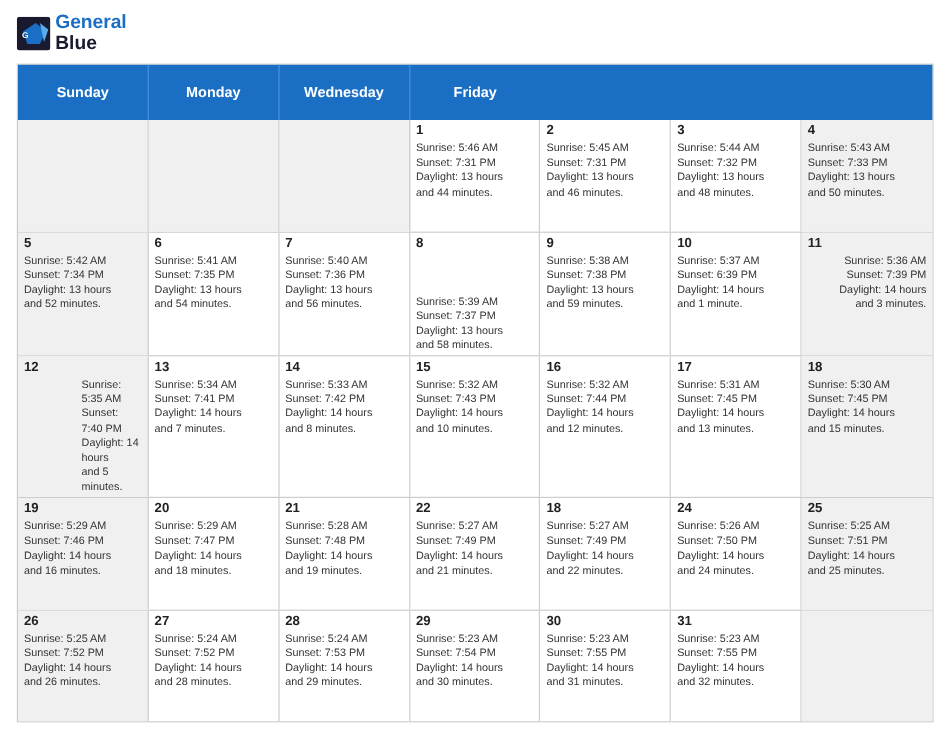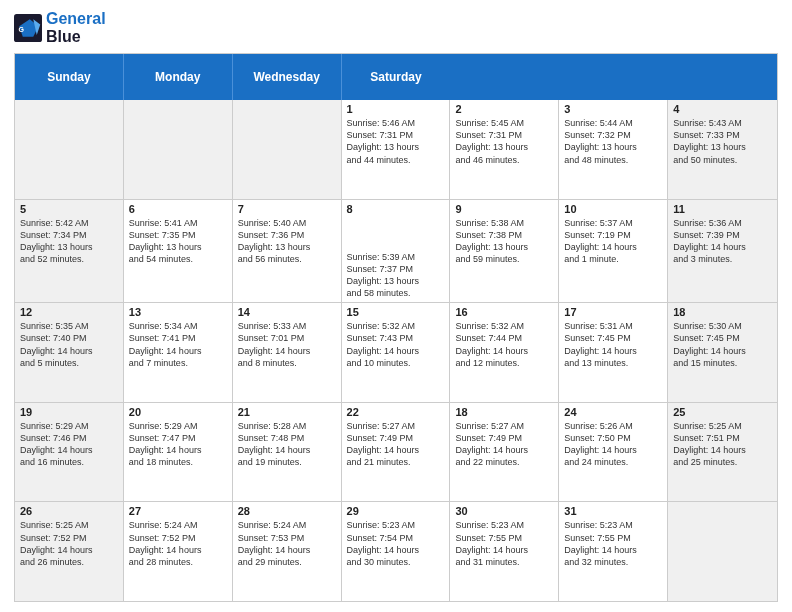--- a/index.html
+++ b/index.html
@@ -119,21 +119,21 @@
       <div class="main-title"></div>
       <div class="subtitle"></div>
     </div>
   </div>
 
   <div class="calendar">
     <div class="calendar-header">
     <div class="col-header">Sunday</div>
         <div class="col-header">Monday</div>
         <div class="col-header">Wednesday</div>
-        <div class="col-header">Saturday</div>
+        <div class="col-header">Friday</div>
       </div>
     <div class="calendar-body">
     <div class="calendar-row">
           <div class="cell shaded empty"></div>
           <div class="cell shaded empty"></div>
           <div class="cell shaded empty"></div>
           <div class="cell">
             <div class="day-num">1</div>
             <div class="cell-text" style="white-space: pre-line;">Sunrise: 5:46 AM
 Sunset: 7:31 PM
@@ -194,51 +194,51 @@
           <div class="cell">
             <div class="day-num">9</div>
             <div class="cell-text" style="white-space: pre-line;">Sunrise: 5:38 AM
 Sunset: 7:38 PM
 Daylight: 13 hours
 and 59 minutes.</div>
           </div>
           <div class="cell">
             <div class="day-num">10</div>
             <div class="cell-text" style="white-space: pre-line;">Sunrise: 5:37 AM
-Sunset: 7:19 PM
+Sunset: 6:39 PM
 Daylight: 14 hours
 and 1 minute.</div>
           </div>
           <div class="cell shaded">
             <div class="day-num">11</div>
-            <div class="cell-text" style="white-space: pre-line;">Sunrise: 5:36 AM
+            <div class="cell-text" style="white-space: pre-line; text-align: right;">Sunrise: 5:36 AM
 Sunset: 7:39 PM
 Daylight: 14 hours
 and 3 minutes.</div>
           </div>
         </div>
         <div class="calendar-row">
           <div class="cell shaded">
             <div class="day-num">12</div>
-            <div class="cell-text" style="white-space: pre-line;">Sunrise: 5:35 AM
+            <div class="cell-text" style="white-space: pre-line; margin-left: 48px;">Sunrise: 5:35 AM
 Sunset: 7:40 PM
 Daylight: 14 hours
 and 5 minutes.</div>
           </div>
           <div class="cell">
             <div class="day-num">13</div>
             <div class="cell-text" style="white-space: pre-line;">Sunrise: 5:34 AM
 Sunset: 7:41 PM
 Daylight: 14 hours
 and 7 minutes.</div>
           </div>
           <div class="cell">
             <div class="day-num">14</div>
             <div class="cell-text" style="white-space: pre-line;">Sunrise: 5:33 AM
-Sunset: 7:01 PM
+Sunset: 7:42 PM
 Daylight: 14 hours
 and 8 minutes.</div>
           </div>
           <div class="cell">
             <div class="day-num">15</div>
             <div class="cell-text" style="white-space: pre-line;">Sunrise: 5:32 AM
 Sunset: 7:43 PM
 Daylight: 14 hours
 and 10 minutes.</div>
           </div>

